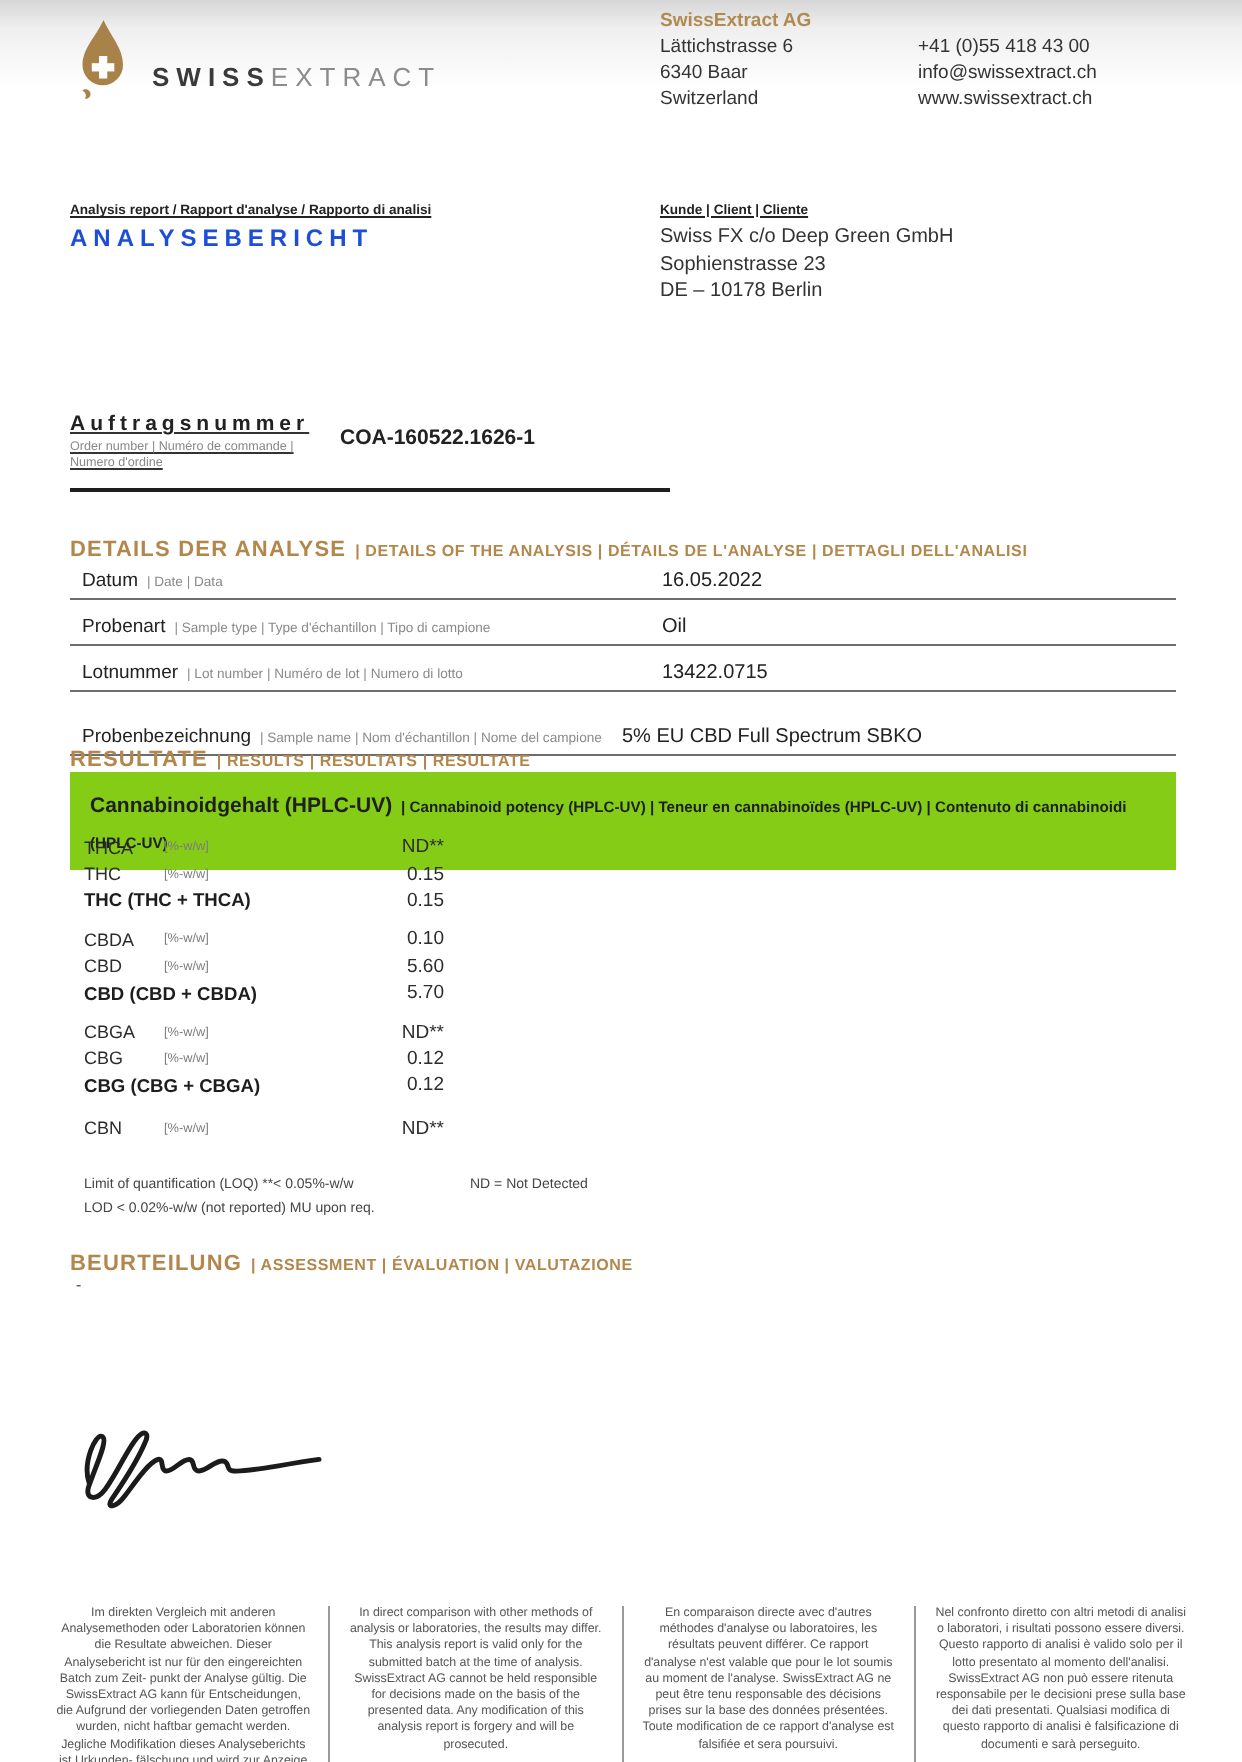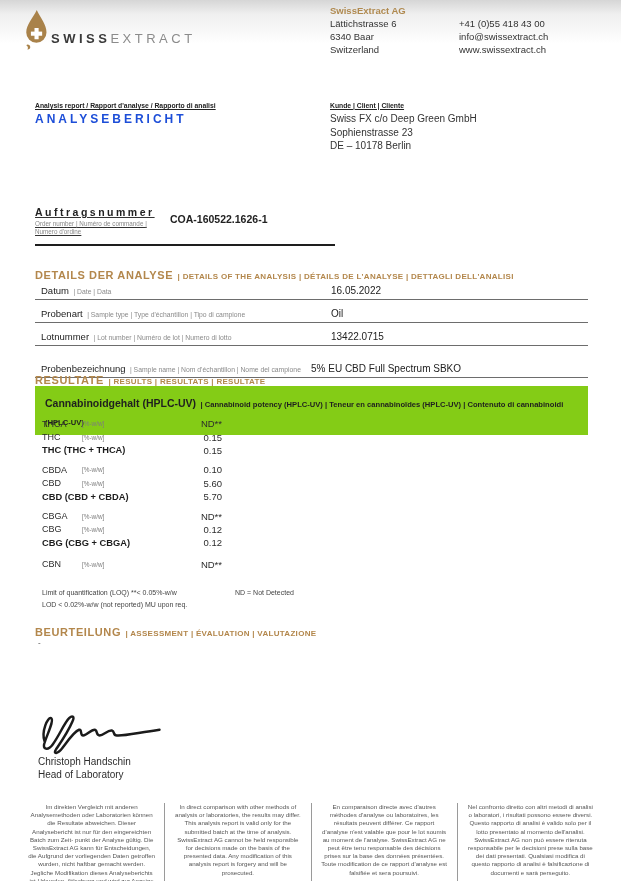--- a/index.html
+++ b/index.html
@@ -3,21 +3,21 @@
 <meta charset="utf-8">
 <style>
   html,body{margin:0;padding:0;background:#fff;}
   .page{
     position:relative;width:621px;height:881px;background:#fff;overflow:hidden;
     font-family:"Liberation Sans",sans-serif;color:#333;
   }
   .topgrad{position:absolute;left:0;top:0;width:621px;height:46px;
     background:linear-gradient(to bottom,#d6d6d6 0,#efefef 14px,#ffffff 44px);}
   
-  .logo{position:absolute;left:21px;top:8px;display:flex;align-items:center;}
+  .logo{position:absolute;left:36px;top:8px;display:flex;align-items:center;gap:10px;}
   .logo-text{font-size:13px;letter-spacing:3.5px;margin-top:10px;}
   .logo-text .b{font-weight:bold;color:#3a3a3a;}
   .logo-text .l{color:#8b8b8b;}
   .company{position:absolute;left:330px;top:4px;font-size:9.5px;line-height:13px;}
   .company .cname{color:#b08a50;font-weight:bold;}
   .contact{position:absolute;left:459px;top:17px;font-size:9.5px;line-height:13px;}
   
   .rep-label{position:absolute;left:35px;top:102px;font-size:6.8px;color:#222;text-decoration:underline;font-weight:bold;}
   .rep-title{position:absolute;left:35px;top:112px;font-size:12px;font-weight:bold;letter-spacing:3px;color:#1d4ed8;}
   .cust-label{position:absolute;left:330px;top:102px;font-size:6.8px;color:#222;text-decoration:underline;font-weight:bold;}
@@ -215,24 +215,20 @@
     <span class="big">BEURTEILUNG</span>
     <span class="small">| ASSESSMENT | ÉVALUATION | VALUTAZIONE</span>
   </div>
   <div class="assess-content">-</div>
 
   <div class="sig-svg">
     <svg width="132" height="46" viewBox="0 0 160 56">
       <path d="M10,38 C6,26 14,8 18,10 C22,12 14,28 10,40 C7,48 14,50 20,42 C28,31 34,16 40,10 C44,6 47,8 44,14 C38,28 28,42 24,48 C20,54 26,54 32,46 C38,38 46,26 52,24 C56,23 53,31 57,31 C62,31 66,24 71,24 C75,24 72,31 77,31 C82,31 87,24 92,25 C96,26 93,31 98,31 C106,32 122,28 150,24" fill="none" stroke="#1b1b1b" stroke-width="3" stroke-linecap="round" stroke-linejoin="round"></path>
     </svg>
   </div>
-  <div class="sig-name">
-    <div>Christoph Handschin</div>
-    <div>Head of Laboratory</div>
-  </div>
 
   <div class="footer">
     <div class="f-col">Im direkten Vergleich mit anderen Analysemethoden oder Laboratorien können die Resultate abweichen. Dieser Analysebericht ist nur für den eingereichten Batch zum Zeit- punkt der Analyse gültig. Die SwissExtract AG kann für Entscheidungen, die Aufgrund der vorliegenden Daten getroffen wurden, nicht haftbar gemacht werden. Jegliche Modifikation dieses Analyseberichts ist Urkunden- fälschung und wird zur Anzeige gebracht.</div>
     <div class="f-col">In direct comparison with other methods of analysis or laboratories, the results may differ. This analysis report is valid only for the submitted batch at the time of analysis. SwissExtract AG cannot be held responsible for decisions made on the basis of the presented data. Any modification of this analysis report is forgery and will be prosecuted.</div>
     <div class="f-col">En comparaison directe avec d'autres méthodes d'analyse ou laboratoires, les résultats peuvent différer. Ce rapport d'analyse n'est valable que pour le lot soumis au moment de l'analyse. SwissExtract AG ne peut être tenu responsable des décisions prises sur la base des données présentées. Toute modification de ce rapport d'analyse est falsifiée et sera poursuivi.</div>
     <div class="f-col">Nel confronto diretto con altri metodi di analisi o laboratori, i risultati possono essere diversi. Questo rapporto di analisi è valido solo per il lotto presentato al momento dell'analisi. SwissExtract AG non può essere ritenuta responsabile per le decisioni prese sulla base dei dati presentati. Qualsiasi modifica di questo rapporto di analisi è falsificazione di documenti e sarà perseguito.</div>
   </div>
 </div>
 
 </body></html>

